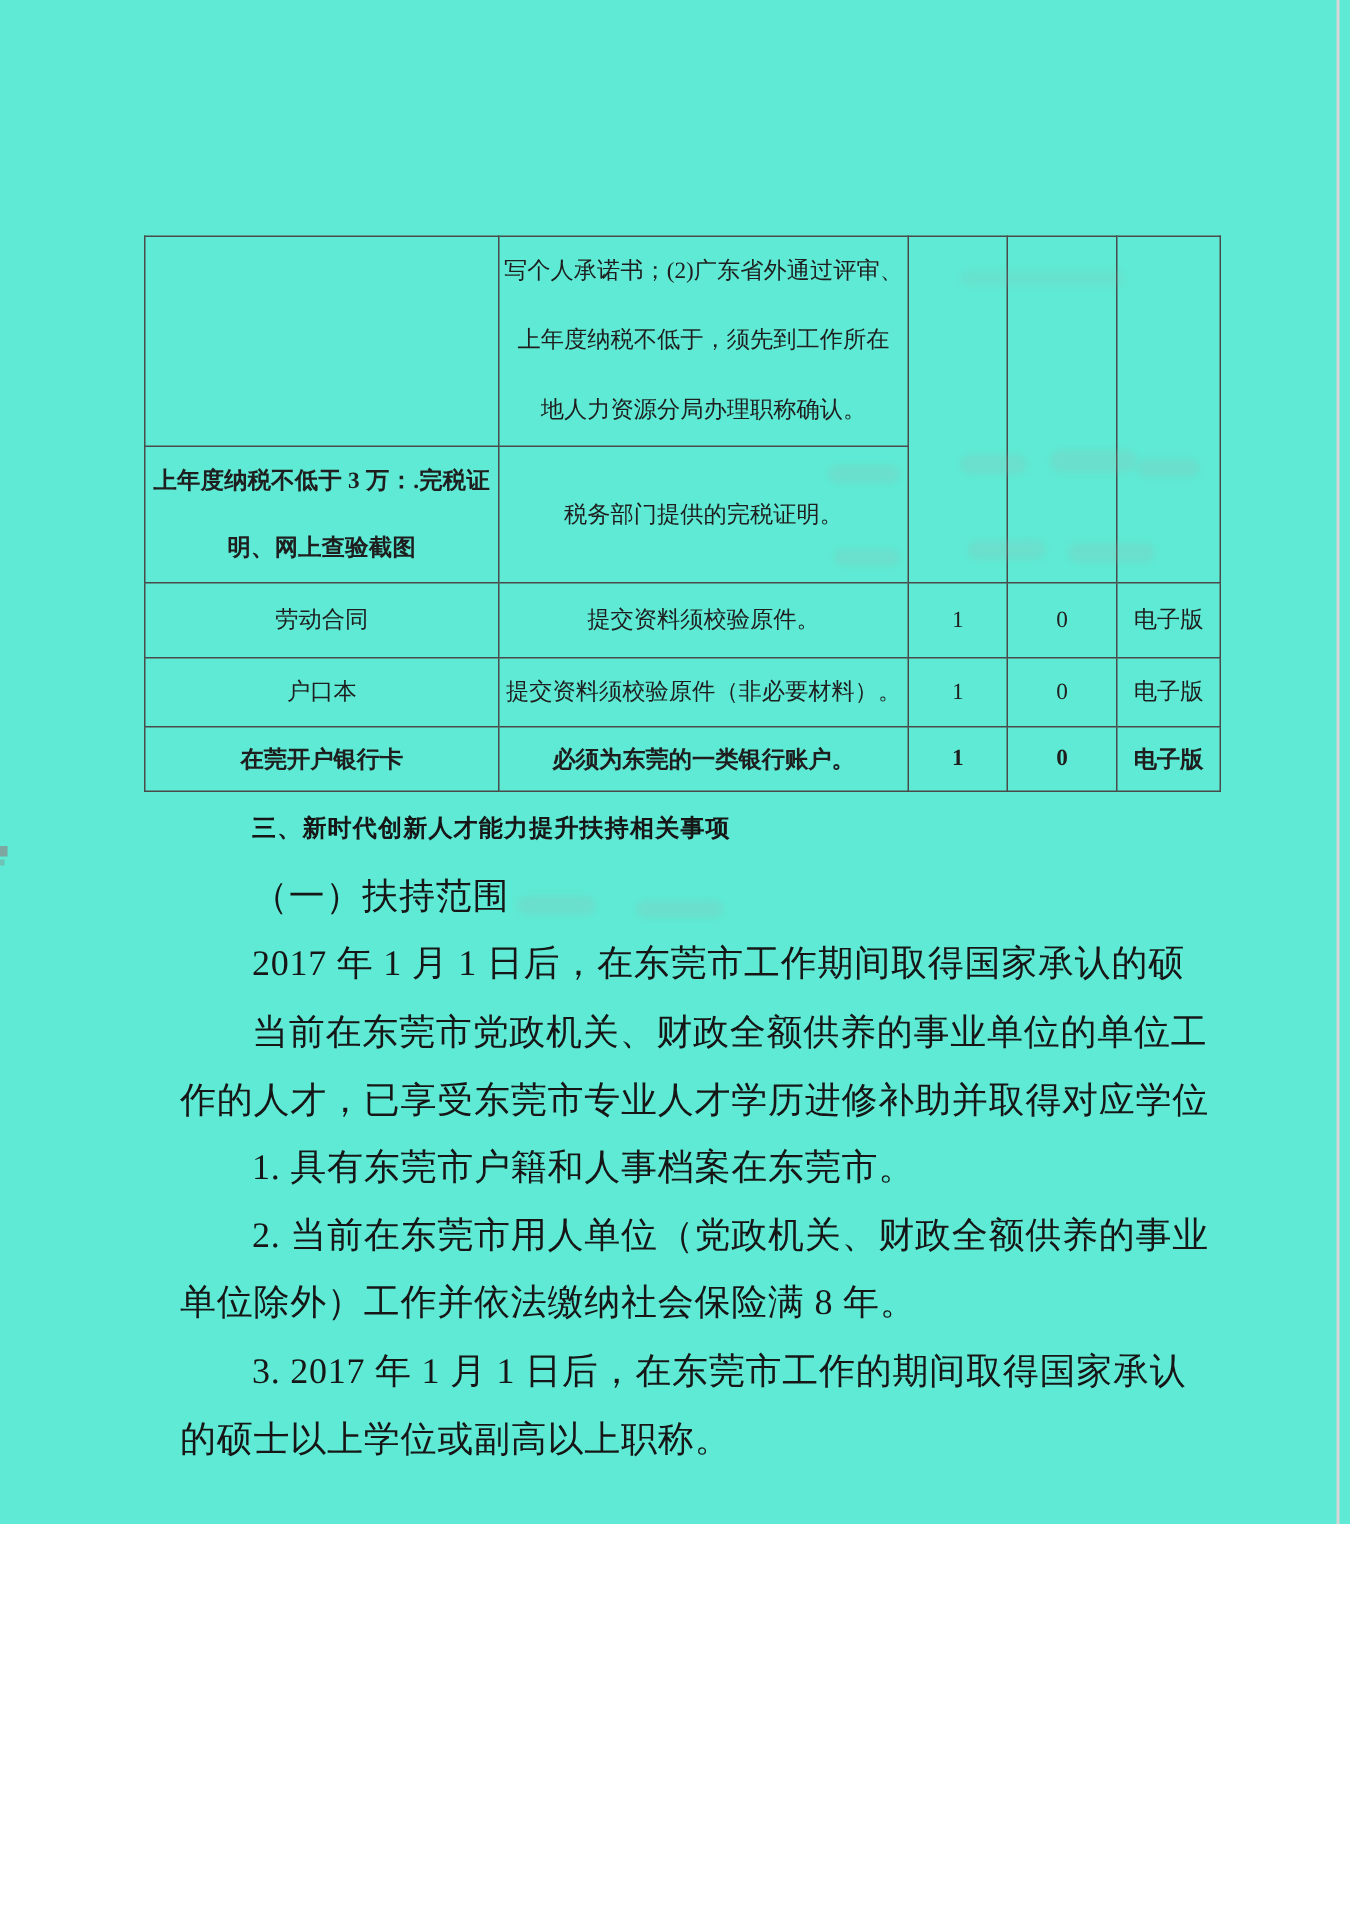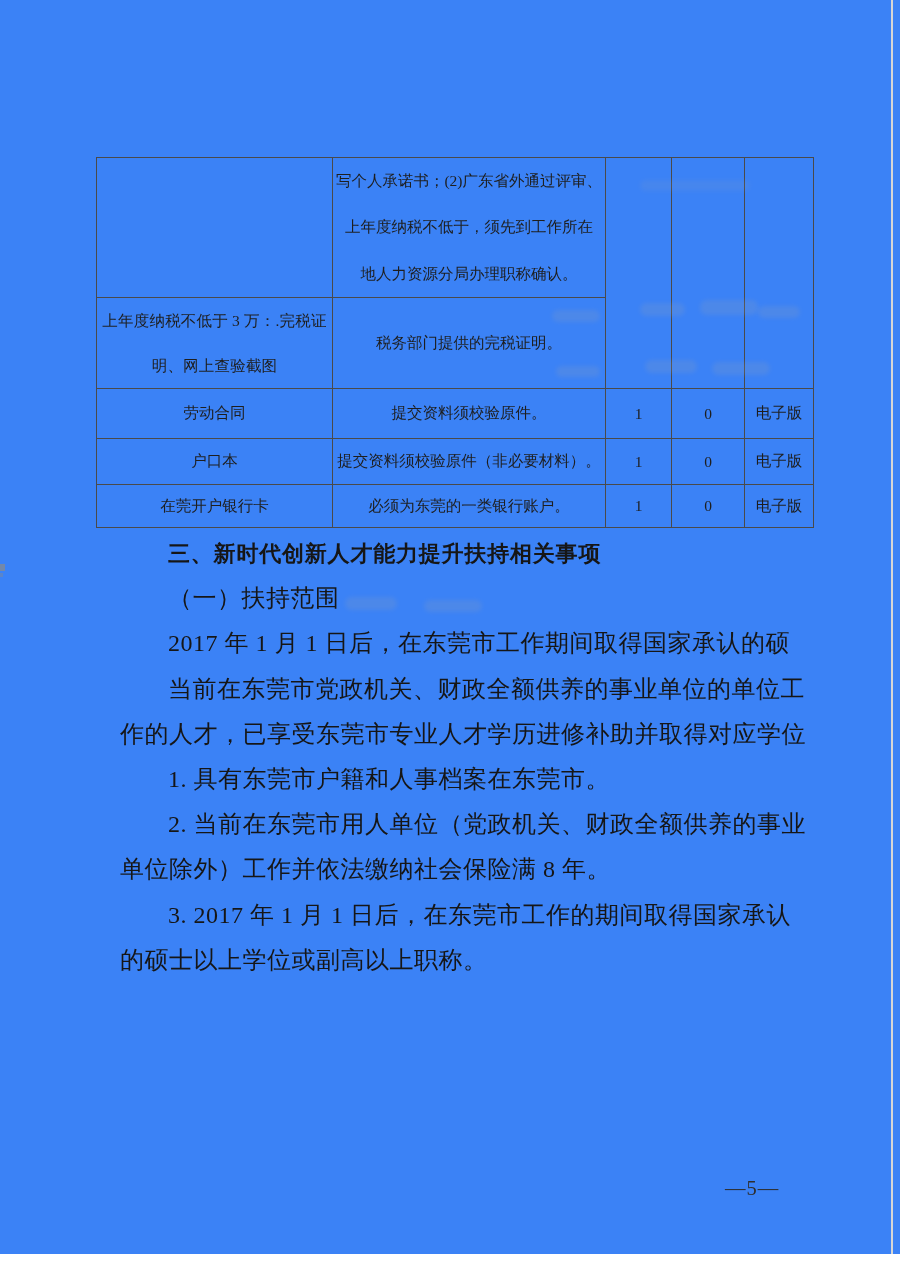--- a/index.html
+++ b/index.html
@@ -3,22 +3,22 @@
 <meta charset="utf-8">
 <style>
   html,body{margin:0;padding:0;}
   body{
     width:900px;height:1273px;
     background:#ffffff;
     font-family:"Liberation Serif","DejaVu Serif",serif;
     color:#1d1d1d;
   }
   .page{
-    position:relative;width:900px;height:1254px;
-    background:#3b82f6;overflow:hidden;
+    position:relative;width:900px;height:1016px;
+    background:#5eead4;overflow:hidden;
   }
 
   
   .doc-table{
     position:absolute;left:96px;top:157px;
     border-collapse:collapse;table-layout:fixed;
     width:712px;
     font-size:15.5px;color:#1e1e1e;
   }
   .doc-table td{
@@ -34,39 +34,39 @@
   .doc-table .w5{width:68px;margin-left:19px;}
   .cell-lines-left{
     text-align:left;vertical-align:top;
     padding:12px 2px 0 6px;
   }
   .cell-lines-left .tl{
     line-height:46.4px;height:46.4px;white-space:nowrap;
   }
   .cell-tax-material{
     text-align:left;vertical-align:top;
-    padding:6px 1px 0 3px;font-weight:normal;
+    padding:6px 1px 0 3px;font-weight:bold;
   }
   .cell-tax-material .tl{
     line-height:45px;height:45px;white-space:nowrap;letter-spacing:.2px;
   }
   .nowrap{white-space:nowrap;}
 
   
   .bodytext{
     position:absolute;left:120px;top:531px;width:712px;
     font-size:24px;letter-spacing:.5px;color:#161616;
   }
   .bl{
     height:45.2px;line-height:45.2px;white-space:nowrap;
   }
   .bl.ind{padding-left:48px;}
   .bl.h{
-    font-family:Liberation Serif, serif;
-    font-weight:700;letter-spacing:.8px;font-size:22px;
+    font-family:Liberation Mono, monospace;
+    font-weight:700;letter-spacing:.8px;font-size:16px;
   }
 
   
   .pagenum{
     position:absolute;left:714px;top:1177px;width:76px;
     text-align:center;font-size:20.5px;color:#2e2e2e;letter-spacing:1px;
   }
 
   
   .scan-edge{
@@ -128,21 +128,21 @@
       <td class="w4">0</td>
       <td class="w5">电子版</td>
     </tr>
     <tr style="height:46px;">
       <td class="w1">户口本</td>
       <td class="w2 nowrap">提交资料须校验原件（非必要材料）。</td>
       <td class="w3">1</td>
       <td class="w4">0</td>
       <td class="w5">电子版</td>
     </tr>
-    <tr style="height:43px;">
+    <tr style="height:43px;font-weight:bold;">
       <td class="w1">在莞开户银行卡</td>
       <td class="w2 nowrap">必须为东莞的一类银行账户。</td>
       <td class="w3">1</td>
       <td class="w4">0</td>
       <td class="w5">电子版</td>
     </tr>
   </tbody>
     </table>
 
   <div class="bodytext">

